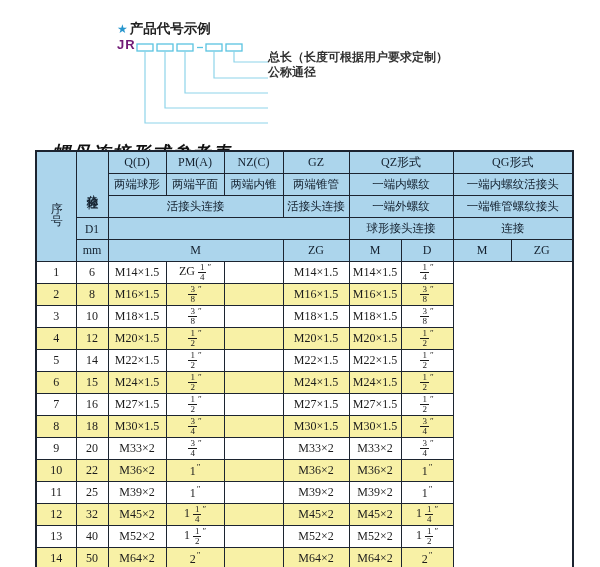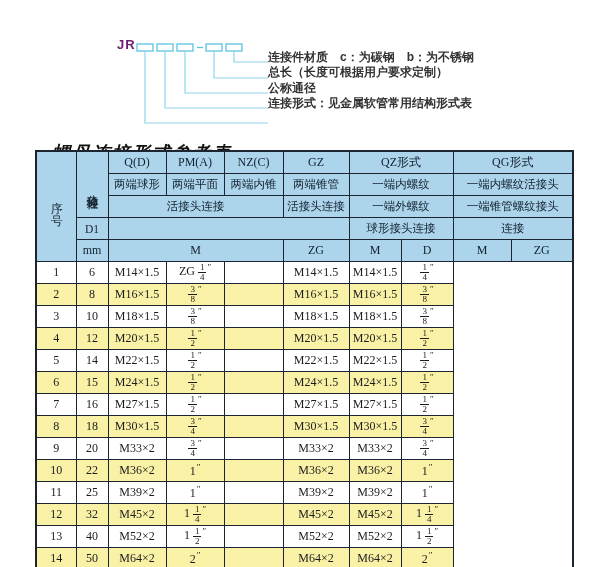--- a/index.html
+++ b/index.html
@@ -41,20 +41,23 @@
         line-height:1.05;}
   .frac .fn{display:block;border-bottom:1px solid #1c1c1c;padding:0 2px;}
   .frac .fd{display:block;}
   .inch{font-size:9px;vertical-align:5px;margin-left:1px;}
 </style>
 </head>
 <body>
 
 <div class="page">
 
+  <div class="diagram-title">
+    <span class="star">★</span><span>产品代号示例</span>
+  </div>
   <div class="code-prefix">JR</div>
 
   <svg class="diagram-svg" width="140" height="90" viewBox="0 0 140 90">
     <g stroke="#5ac3e1" stroke-width="1.3" fill="#ffffff">
       <rect x="7" y="4" width="16" height="7"></rect>
       <rect x="27" y="4" width="16" height="7"></rect>
       <rect x="47" y="4" width="16" height="7"></rect>
       <line x1="67" y1="7.5" x2="73" y2="7.5"></line>
       <rect x="76" y="4" width="16" height="7"></rect>
       <rect x="96" y="4" width="16" height="7"></rect>
@@ -62,24 +65,22 @@
     <g stroke="#8ed4ea" stroke-width="1.2" fill="none">
       <path d="M104,11 V22 H138"></path>
       <path d="M84,11  V38 H138"></path>
       <path d="M55,11  V53 H138"></path>
       <path d="M35,11  V68 H138"></path>
       <path d="M15,11  V83 H138"></path>
     </g>
   </svg>
 
   <div class="diagram-labels">
-    <div class="diagram-label">连接件材质　c：为碳钢　b：为不锈钢</div>
     <div class="diagram-label">总长（长度可根据用户要求定制）</div>
     <div class="diagram-label">公称通径</div>
-    <div class="diagram-label">连接形式：见金属软管常用结构形式表</div>
   </div>
 
   <h2 class="table-title">螺母连接形式参考表</h2>
 
   <table class="ref">
     <colgroup>
       <col style="width:40px">
         <col style="width:32px">
       <col style="width:58px">
         <col style="width:58px">

